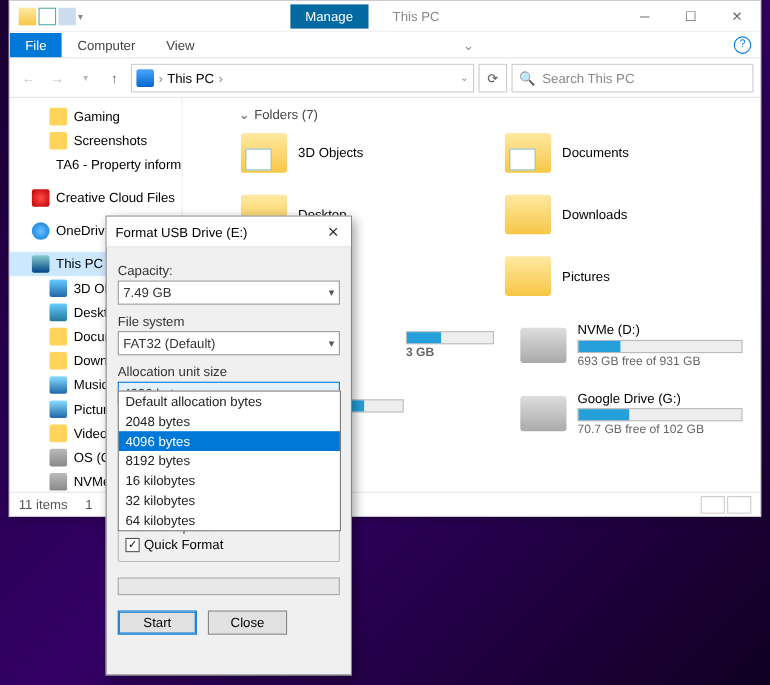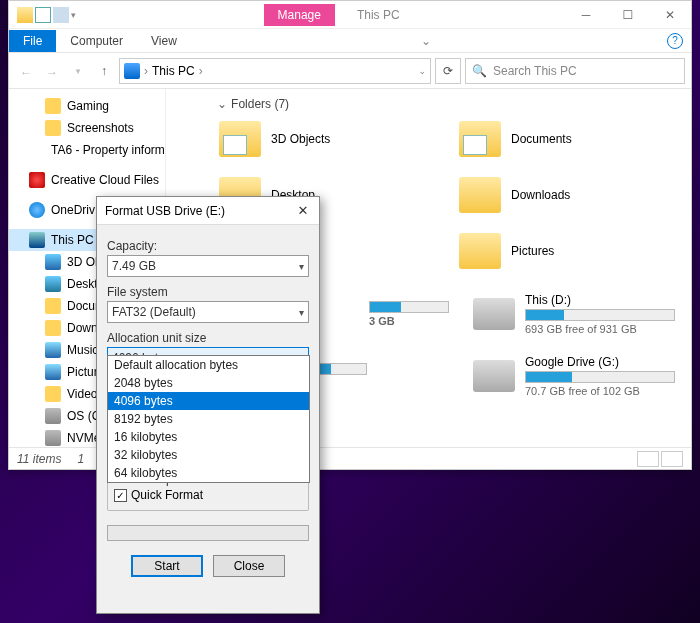--- a/index.html
+++ b/index.html
@@ -1,21 +1,21 @@
 <!DOCTYPE html>
 <html><head>
 <meta charset="utf-8">
 <style>
   * { box-sizing: border-box; margin: 0; padding: 0; font-family: "Segoe UI", Tahoma, sans-serif; font-size: 12px; }
   body { background: linear-gradient(135deg, #1a0033, #330066, #110022); width: 700px; height: 623px; overflow: hidden; position: relative; }
   .explorer { position: absolute; top: 0; left: 8px; width: 684px; height: 470px; background: #fff; border: 1px solid #ccc; box-shadow: 0 2px 8px rgba(0,0,0,0.3); }
   .titlebar { height: 28px; display: flex; align-items: center; background: #fff; border-bottom: 1px solid #eee; }
   .qat { display: flex; gap: 2px; padding: 0 8px; align-items: center; }
   .qat-icon { width: 16px; height: 16px; }
-  .manage-tab { background: #ec4899; color: #fff; padding: 4px 14px; margin-left: 180px; }
+  .manage-tab { background: #0369a1; color: #fff; padding: 4px 14px; margin-left: 180px; }
   .thispc-tab { color: #888; padding: 4px 14px; margin-left: 8px; }
   .winctrl { margin-left: auto; display: flex; }
   .winbtn { width: 42px; height: 28px; display: flex; align-items: center; justify-content: center; color: #666; }
   .ribbonrow { height: 24px; background: #fff; display: flex; align-items: center; border-bottom: 1px solid #e5e5e5; }
   .file-tab { background: #0078d7; color: #fff; padding: 4px 14px; }
   .rtab { padding: 4px 14px; color: #444; }
   .help-icon { margin-left: auto; margin-right: 8px; color: #0078d7; width:16px; height:16px; border:1px solid #0078d7; border-radius:50%; font-size:10px; text-align:center; line-height:14px;}
   .navrow { height: 36px; display: flex; align-items: center; border-bottom: 1px solid #e5e5e5; padding: 3px 6px; gap: 4px; }
   .navbtn { width: 22px; height: 22px; display:flex; align-items:center; justify-content:center; color:#555;}
   .navbtn.dis { color:#bbb; }
@@ -40,41 +40,41 @@
   .folderitem { display: flex; align-items: center; gap: 10px; padding: 6px; }
   .bigfolder { width: 42px; height: 36px; background: linear-gradient(#ffe9a3,#f7c645); border-radius: 3px; position:relative;}
   .bigfolder.spec::after { content:""; position:absolute; bottom:2px; left:4px; width:22px; height:18px; background:#fff; border:1px solid #8bb; }
   .drives-section { margin-top: 12px; }
   .driveitem { display: flex; gap: 10px; padding: 6px; align-items:center;}
   .driveicon { width: 42px; height: 32px; background: linear-gradient(#ddd,#aaa); border-radius:3px;}
   .driveinfo { display:flex; flex-direction:column; gap:2px;}
   .bar { width: 150px; height: 12px; border: 1px solid #bbb; background: #eee; position: relative; }
   .barfill { height: 100%; background: #26a0da; }
   .drivefree { color: #666; font-size: 11px; }
-  .statusbar { height: 22px; border-top: 1px solid #e5e5e5; display: flex; align-items: center; padding: 0 8px; color: #555; gap: 16px; font-style: italic;}
+  .statusbar { height: 22px; border-top: 1px solid #e5e5e5; display: flex; align-items: center; padding: 0 8px; color: #555; gap: 16px;}
   .viewbtns { margin-left:auto; display:flex; gap:2px;}
   .viewbtn { width:22px; height:16px; border:1px solid #ccc;}
   
   .dialog { position: absolute; top: 196px; left: 96px; width: 224px; height: 418px; background: #f0f0f0; border: 1px solid #888; box-shadow: 3px 3px 10px rgba(0,0,0,0.4); z-index: 10; }
   .dlg-title { height: 28px; background: #fff; display: flex; align-items: center; padding: 0 8px; border-bottom: 1px solid #ddd;}
   .dlg-close { margin-left: auto; width:16px; height:16px; font-size:13px; color:#333; text-align:center;}
   .dlg-body { padding: 8px 10px; display: flex; flex-direction: column; gap: 2px; }
   .dlg-label { color: #333; margin-top: 6px; }
   .dlg-combo { height: 22px; border: 1px solid #999; background: #fff; display: flex; align-items: center; padding: 0 4px; justify-content: space-between; color:#333;}
   .dlg-combo.open { background:#fff;}
   .combo-arrow { color:#555; font-size:10px;}
   .dropdown { position: absolute; top: 158px; left: 10px; width: 203px; background: #fff; border: 1px solid #7a7a7a; z-index: 11; }
   .dd-item { padding: 2px 6px; color:#222;}
   .dd-item.sel { background: #0078d7; color: #fff; }
   .fmt-opts { border: 1px solid #bbb; border-radius:2px; padding: 8px 6px; margin-top: 108px; position:relative;}
   .fmt-opts-label { position:absolute; top:-8px; left:6px; background:#f0f0f0; padding:0 4px; color:#333;}
   .chk { display:flex; align-items:center; gap:4px;}
   .chkbox { width:13px; height:13px; border:1px solid #555; background:#fff; font-size:10px; text-align:center; line-height:11px;}
   .progress { height: 16px; border: 1px solid #aaa; background: #e8e8e8; margin-top: 12px;}
-  .dlg-btns { display: flex; justify-content: center; gap: 10px; margin-top: 12px;}
+  .dlg-btns { display: flex; gap: 10px; margin-top: 12px;}
   .dlg-btn { width: 72px; height: 22px; border: 1px solid #888; background: #e1e1e1; text-align:center; line-height:20px;}
   .dlg-btn.primary { border: 1px solid #0078d7; box-shadow: 0 0 0 1px #0078d7 inset; }
 </style>
 </head>
 <body>
 
 <div class="explorer">
 
   <div class="titlebar">
     <div class="qat">
@@ -217,21 +217,21 @@
             <div class="driveinfo" style="margin-left:150px;font-weight:bold;">
               <div class="bar" style="width:80px;">
                   <div class="barfill" style="width:40%;"></div>
                 </div>
               <span class="drivefree">3 GB</span>
             </div>
           </div>
           <div class="driveitem">
             <div class="driveicon"></div>
             <div class="driveinfo">
-              <span>This (D:)</span>
+              <span>NVMe (D:)</span>
               <div class="bar">
                   <div class="barfill" style="width:26%;"></div>
                 </div>
               <span class="drivefree">693 GB free of 931 GB</span>
             </div>
           </div>
           <div class="driveitem">
             <div class="driveinfo" style="margin-left:68px;">
               <div class="bar" style="width:80px;">
                   <div class="barfill" style="width:55%;"></div>

